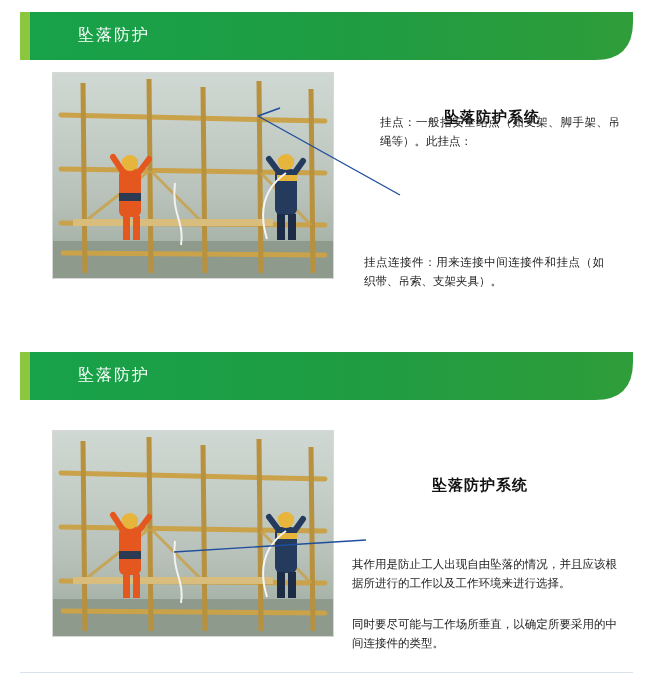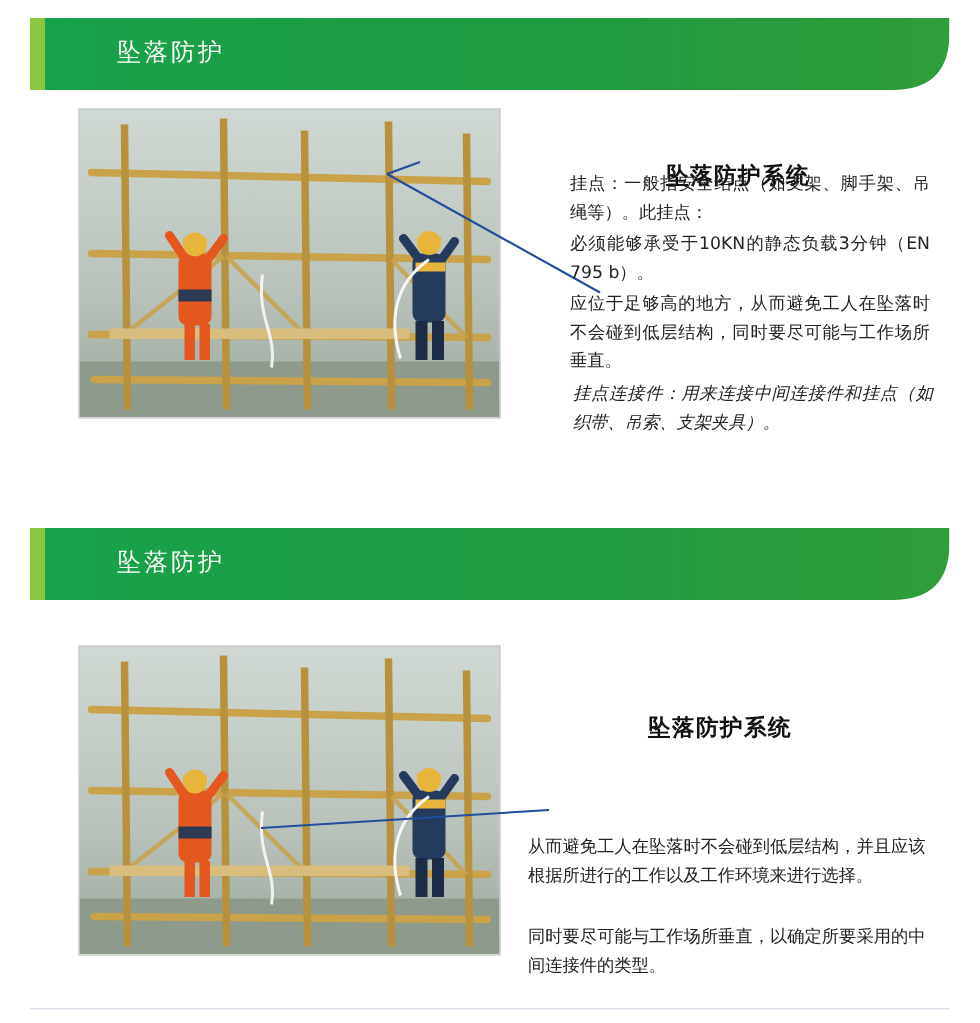--- a/index.html
+++ b/index.html
@@ -152,23 +152,21 @@
       </div>
 
       <svg class="leader" style="left:230px;top:20px;width:160px;height:130px;">
         <polyline points="8,36 150,115" stroke="#1f4e9c" stroke-width="1.4" fill="none"></polyline>
         <polyline points="8,36 30,28" stroke="#1f4e9c" stroke-width="1.4" fill="none"></polyline>
       </svg>
 
       <div class="sec-title" style="left:424px;top:8px;">坠落防护系统</div>
 
       <div class="para" style="left:360px;top:36px;width:240px;">挂点：一般指安全结点（如支架、脚手架、吊绳等）。此挂点：</div>
-      <div class="para" style="left:360px;top:76px;width:240px;">必须能够承受于10KN的静态负载3分钟（EN 795 b）。</div>
-      <div class="para" style="left:360px;top:116px;width:240px;">应位于足够高的地方，从而避免工人在坠落时不会碰到低层结构，同时要尽可能与工作场所垂直。</div>
-      <div class="para" style="left:362px;top:176px;width:240px;font-style:italic;">挂点连接件：用来连接中间连接件和挂点（如织带、吊索、支架夹具）。</div>
+      <div class="para" style="left:344px;top:176px;width:240px;">挂点连接件：用来连接中间连接件和挂点（如织带、吊索、支架夹具）。</div>
 
       <div class="wm" style="left:470px;top:294px;">
         <span class="wm-ring">✆</span>
         <span>每日安全生产</span>
       </div>
     </div>
   </div>
 
   <div class="slide" style="position:absolute;left:0;top:352px;">
 
@@ -243,20 +241,20 @@
           <path d="M233,100 C210,116 206,140 214,166" stroke="#f5f5f5" stroke-width="2" fill="none"></path>
         </svg>
       </div>
 
       <svg class="leader" style="left:150px;top:108px;width:200px;height:60px;">
         <polyline points="4,44 196,32" stroke="#1f4e9c" stroke-width="1.4" fill="none"></polyline>
       </svg>
 
       <div class="sec-title" style="left:412px;top:36px;">坠落防护系统</div>
 
-      <div class="para" style="left:332px;top:138px;width:265px;">从而避免工人在坠落时不会碰到低层结构，并且应该根据所进行的工作以及工作环境来进行选择。</div>
+      <div class="para" style="left:332px;top:138px;width:265px;">其作用是防止工人出现自由坠落的情况，并且应该根据所进行的工作以及工作环境来进行选择。</div>
       <div class="para" style="left:332px;top:198px;width:265px;">同时要尽可能与工作场所垂直，以确定所要采用的中间连接件的类型。</div>
 
     </div>
   </div>
 
   <div class="divider" style="top:672px;"></div>
 </div>
 
 </body></html>

